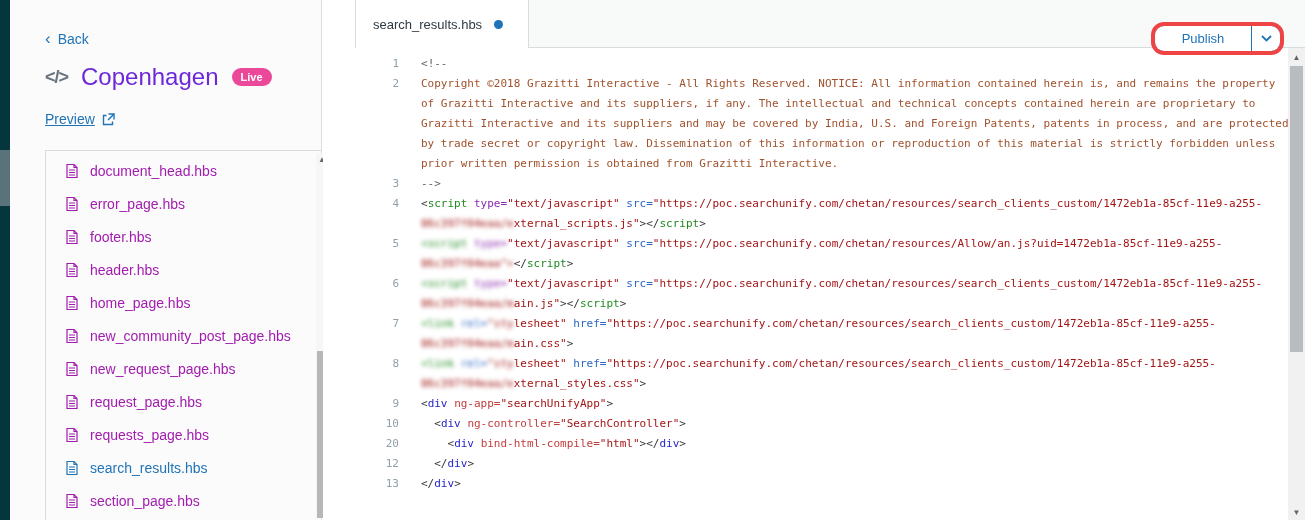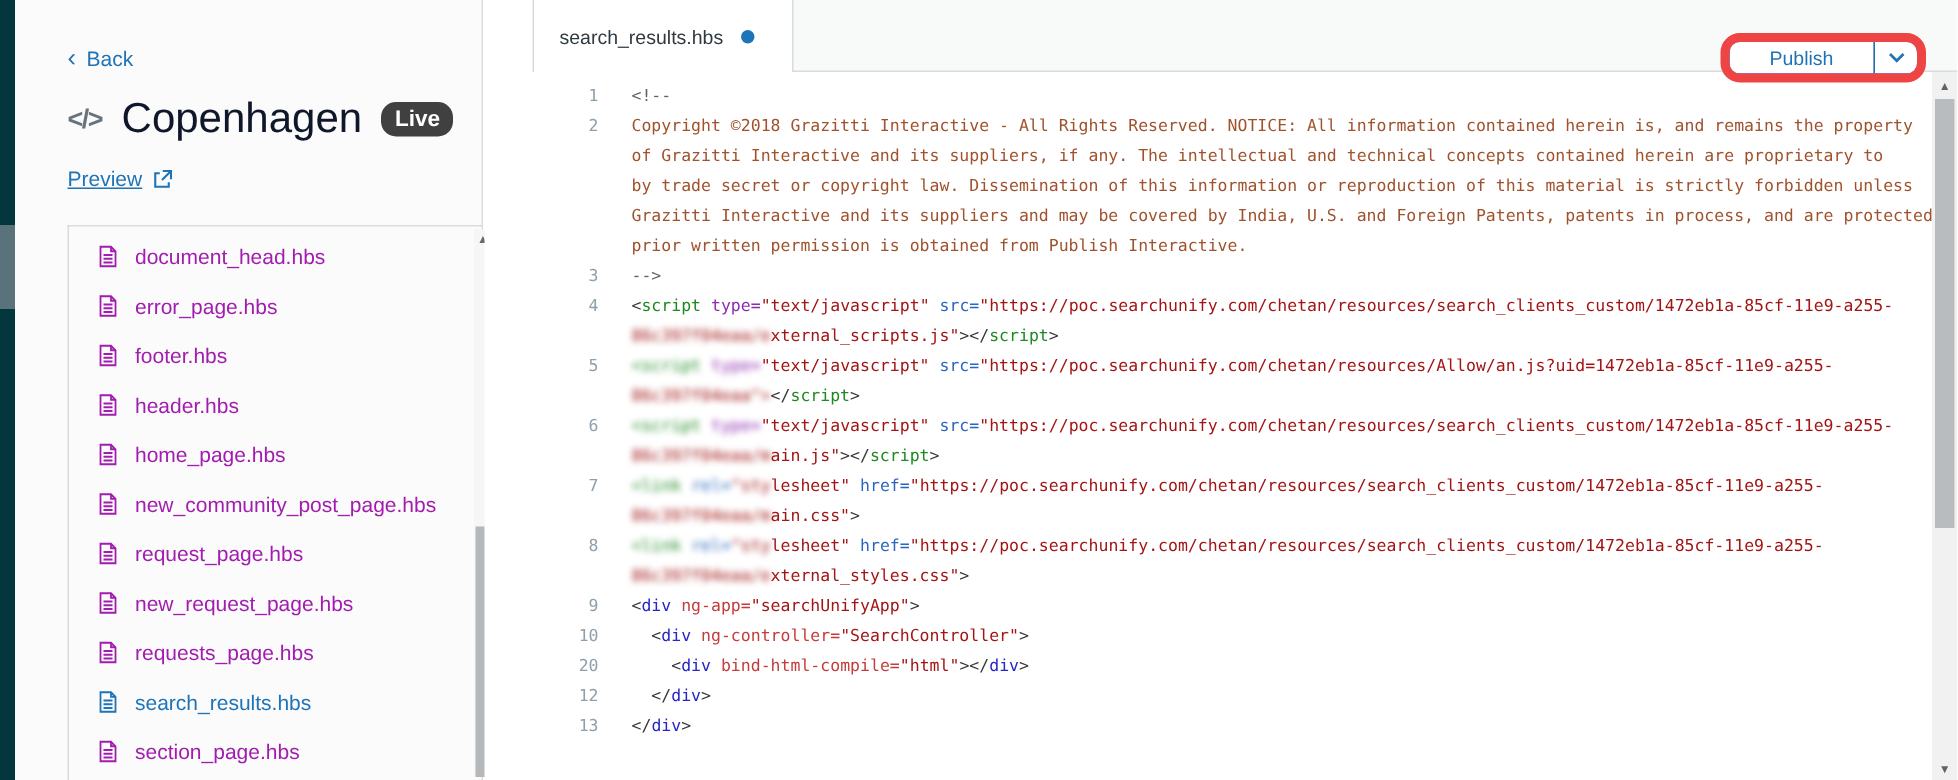--- a/index.html
+++ b/index.html
@@ -12,22 +12,22 @@
   .left-rail-thumb { position:absolute; left:0; top:150px; width:10px; height:56px; background:#5a737a; }
 
   
   .sidebar { position:absolute; left:10px; top:0; width:312px; height:520px; background:#fbfbfb;
              border-right:1px solid #dcdfe2; }
   .back-link { position:absolute; left:35px; top:31px; color:#1f73b7; font-size:14px; cursor:pointer;
                display:flex; align-items:center; gap:7px; }
   .back-chevron { font-size:17px; line-height:14px; }
   .theme-row { position:absolute; left:35px; top:63px; display:flex; align-items:center; gap:13px; }
   .code-glyph { color:#68737d; font-size:18px; font-weight:bold; letter-spacing:-1px; }
-  .theme-title { color:#0f172a; font-size:28px; }
-  .live-badge { background:#404040; color:#fff; font-size:15px; font-weight:bold;
+  .theme-title { color:#6d28d9; font-size:24px; }
+  .live-badge { background:#ec4899; color:#fff; font-size:11px; font-weight:bold;
                 padding:3px 9px; border-radius:10px;text-align:center; }
   .preview-link { position:absolute; left:35px; top:111px; color:#1f73b7; font-size:14px;
                   display:flex; align-items:center; gap:7px; cursor:pointer;text-decoration:underline; }
   .file-panel { position:absolute; left:35px; top:150px; width:277px; height:370px;
                 border-top:1px solid #d8dcde; border-left:1px solid #d8dcde; padding-top:3px; }
   .file-row { display:flex; align-items:center; gap:10px; height:33px; padding-left:18px;
               color:#a21caf; font-size:14px; cursor:pointer; }
   .file-row.selected { color:#1f73b7; }
   .file-icon { display:flex; width:16px; height:16px; }
   
@@ -57,21 +57,21 @@
   .tok-ap { color:#8d2bb0; }
   .tok-ab { color:#2a66c0; }
   .tok-ar { color:#c43c3c;text-align:center; }
   .tok-s  { color:#a31515; }
   .tok-co { color:#a0522d; }
   .tok-cm { color:#5f6368; }
   .blur   { filter:blur(2px); }
 
   
   .publish-wrap { position:absolute; top:22px; right:21px; z-index:5; display:flex; height:33px;
-                  background:#4c1d95; border:6px solid #ef4444; border-radius:13px; overflow:hidden; }
+                  background:#4c1d95; border:4px solid #ef4444; border-radius:13px; overflow:hidden; }
   .publish-btn { width:96px; border:none; background:#fff; color:#1f73b7; font-size:13px;
                  font-family:"Liberation Sans", sans-serif; cursor:pointer; }
   .publish-caret { width:29px; border:none; border-left:1px solid #1f73b7; background:#fff;
                    color:#1f73b7; cursor:pointer; display:flex; align-items:center; justify-content:center; }
 
   
   .code-scroll { position:absolute; right:0; top:48px; width:17px; height:472px; background:#f1f1f1; }
   .code-scroll .arrow { position:absolute; left:0; width:17px; text-align:center; color:#636363; font-size:8px; }
   .code-scroll .arrow.up { top:5px; } .code-scroll .arrow.down { bottom:3px; }
   .code-scroll .thumb { position:absolute; left:2px; top:18px; width:13px; height:286px; background:#b8bcbe; }
@@ -170,31 +170,31 @@
             <span>new_community_post_page.hbs</span>
           </div>
           <div class="file-row">
             <span class="file-icon">
               <svg width="16" height="16" viewBox="0 0 16 16" fill="none" stroke="currentColor" stroke-width="1.2">
                 <path d="M3 1.5 H10 L13 4.5 V14.5 H3 Z"></path>
                 <path d="M10 1.5 V4.5 H13"></path>
                 <path d="M5 7 H11 M5 9.5 H11 M5 12 H11"></path>
               </svg>
             </span>
+            <span>new_request_page.hbs</span>
+          </div>
+          <div class="file-row">
+            <span class="file-icon">
+              <svg width="16" height="16" viewBox="0 0 16 16" fill="none" stroke="currentColor" stroke-width="1.2">
+                <path d="M3 1.5 H10 L13 4.5 V14.5 H3 Z"></path>
+                <path d="M10 1.5 V4.5 H13"></path>
+                <path d="M5 7 H11 M5 9.5 H11 M5 12 H11"></path>
+              </svg>
+            </span>
             <span>request_page.hbs</span>
-          </div>
-          <div class="file-row">
-            <span class="file-icon">
-              <svg width="16" height="16" viewBox="0 0 16 16" fill="none" stroke="currentColor" stroke-width="1.2">
-                <path d="M3 1.5 H10 L13 4.5 V14.5 H3 Z"></path>
-                <path d="M10 1.5 V4.5 H13"></path>
-                <path d="M5 7 H11 M5 9.5 H11 M5 12 H11"></path>
-              </svg>
-            </span>
-            <span>new_request_page.hbs</span>
           </div>
           <div class="file-row">
             <span class="file-icon">
               <svg width="16" height="16" viewBox="0 0 16 16" fill="none" stroke="currentColor" stroke-width="1.2">
                 <path d="M3 1.5 H10 L13 4.5 V14.5 H3 Z"></path>
                 <path d="M10 1.5 V4.5 H13"></path>
                 <path d="M5 7 H11 M5 9.5 H11 M5 12 H11"></path>
               </svg>
             </span>
             <span>requests_page.hbs</span>
@@ -253,29 +253,29 @@
         <div class="code-row">
           <span class="gutter">2</span>
           <span class="code-text"><span class="tok-co">Copyright ©2018 Grazitti Interactive - All Rights Reserved. NOTICE: All information contained herein is, and remains the property</span></span>
         </div>
         <div class="code-row">
           <span class="gutter"></span>
           <span class="code-text"><span class="tok-co">of Grazitti Interactive and its suppliers, if any. The intellectual and technical concepts contained herein are proprietary to</span></span>
         </div>
         <div class="code-row">
           <span class="gutter"></span>
+          <span class="code-text"><span class="tok-co">Grazitti Interactive and its suppliers and may be covered by India, U.S. and Foreign Patents, patents in process, and are protected</span></span>
+        </div>
+        <div class="code-row">
+          <span class="gutter"></span>
           <span class="code-text"><span class="tok-co">by trade secret or copyright law. Dissemination of this information or reproduction of this material is strictly forbidden unless</span></span>
         </div>
         <div class="code-row">
           <span class="gutter"></span>
-          <span class="code-text"><span class="tok-co">Grazitti Interactive and its suppliers and may be covered by India, U.S. and Foreign Patents, patents in process, and are protected</span></span>
-        </div>
-        <div class="code-row">
-          <span class="gutter"></span>
-          <span class="code-text"><span class="tok-co">prior written permission is obtained from Publish Interactive.</span></span>
+          <span class="code-text"><span class="tok-co">prior written permission is obtained from Grazitti Interactive.</span></span>
         </div>
         <div class="code-row">
           <span class="gutter">3</span>
           <span class="code-text"><span class="tok-cm">--&gt;</span></span>
         </div>
         <div class="code-row">
           <span class="gutter">4</span>
           <span class="code-text"><span class="tok-p">&lt;</span><span class="tok-tg">script</span><span class="tok-p"> </span><span class="tok-ap">type=</span><span class="tok-s">"text/javascript"</span><span class="tok-p"> </span><span class="tok-ab">src=</span><span class="tok-s">"https://poc.searchunify.com/chetan/resources/search_clients_custom/1472eb1a-85cf-11e9-a255-</span></span>
         </div>
         <div class="code-row">

